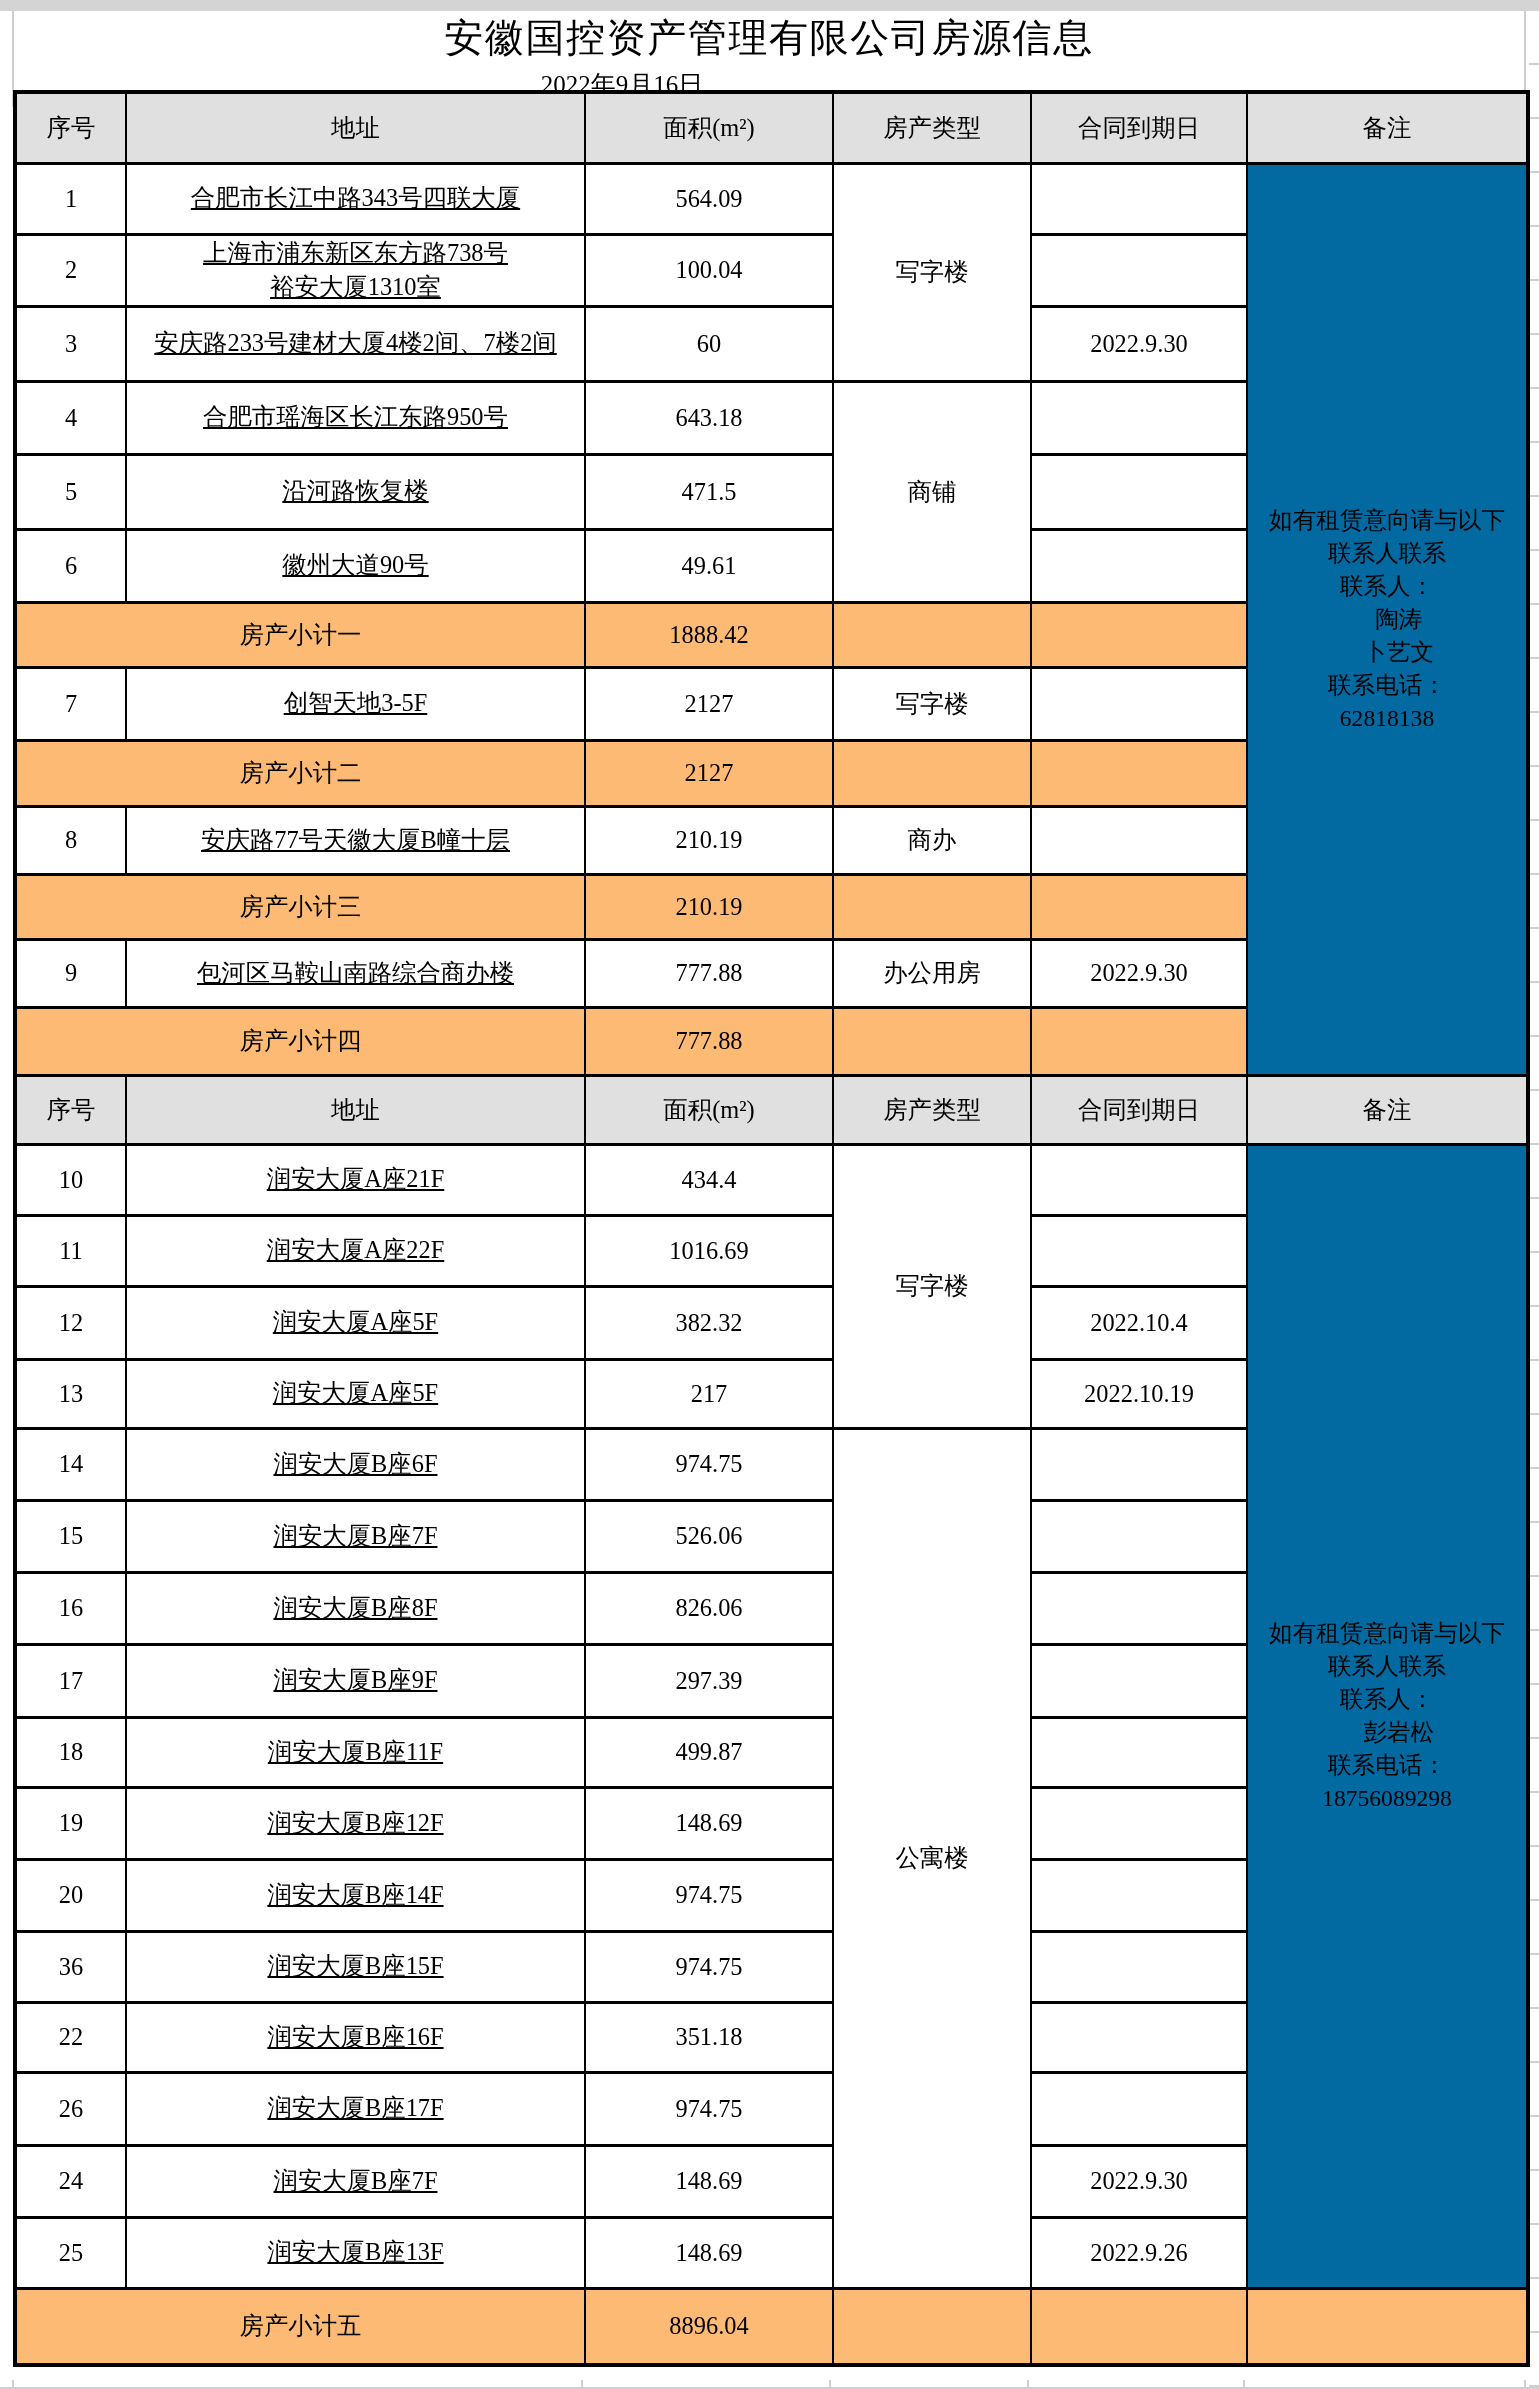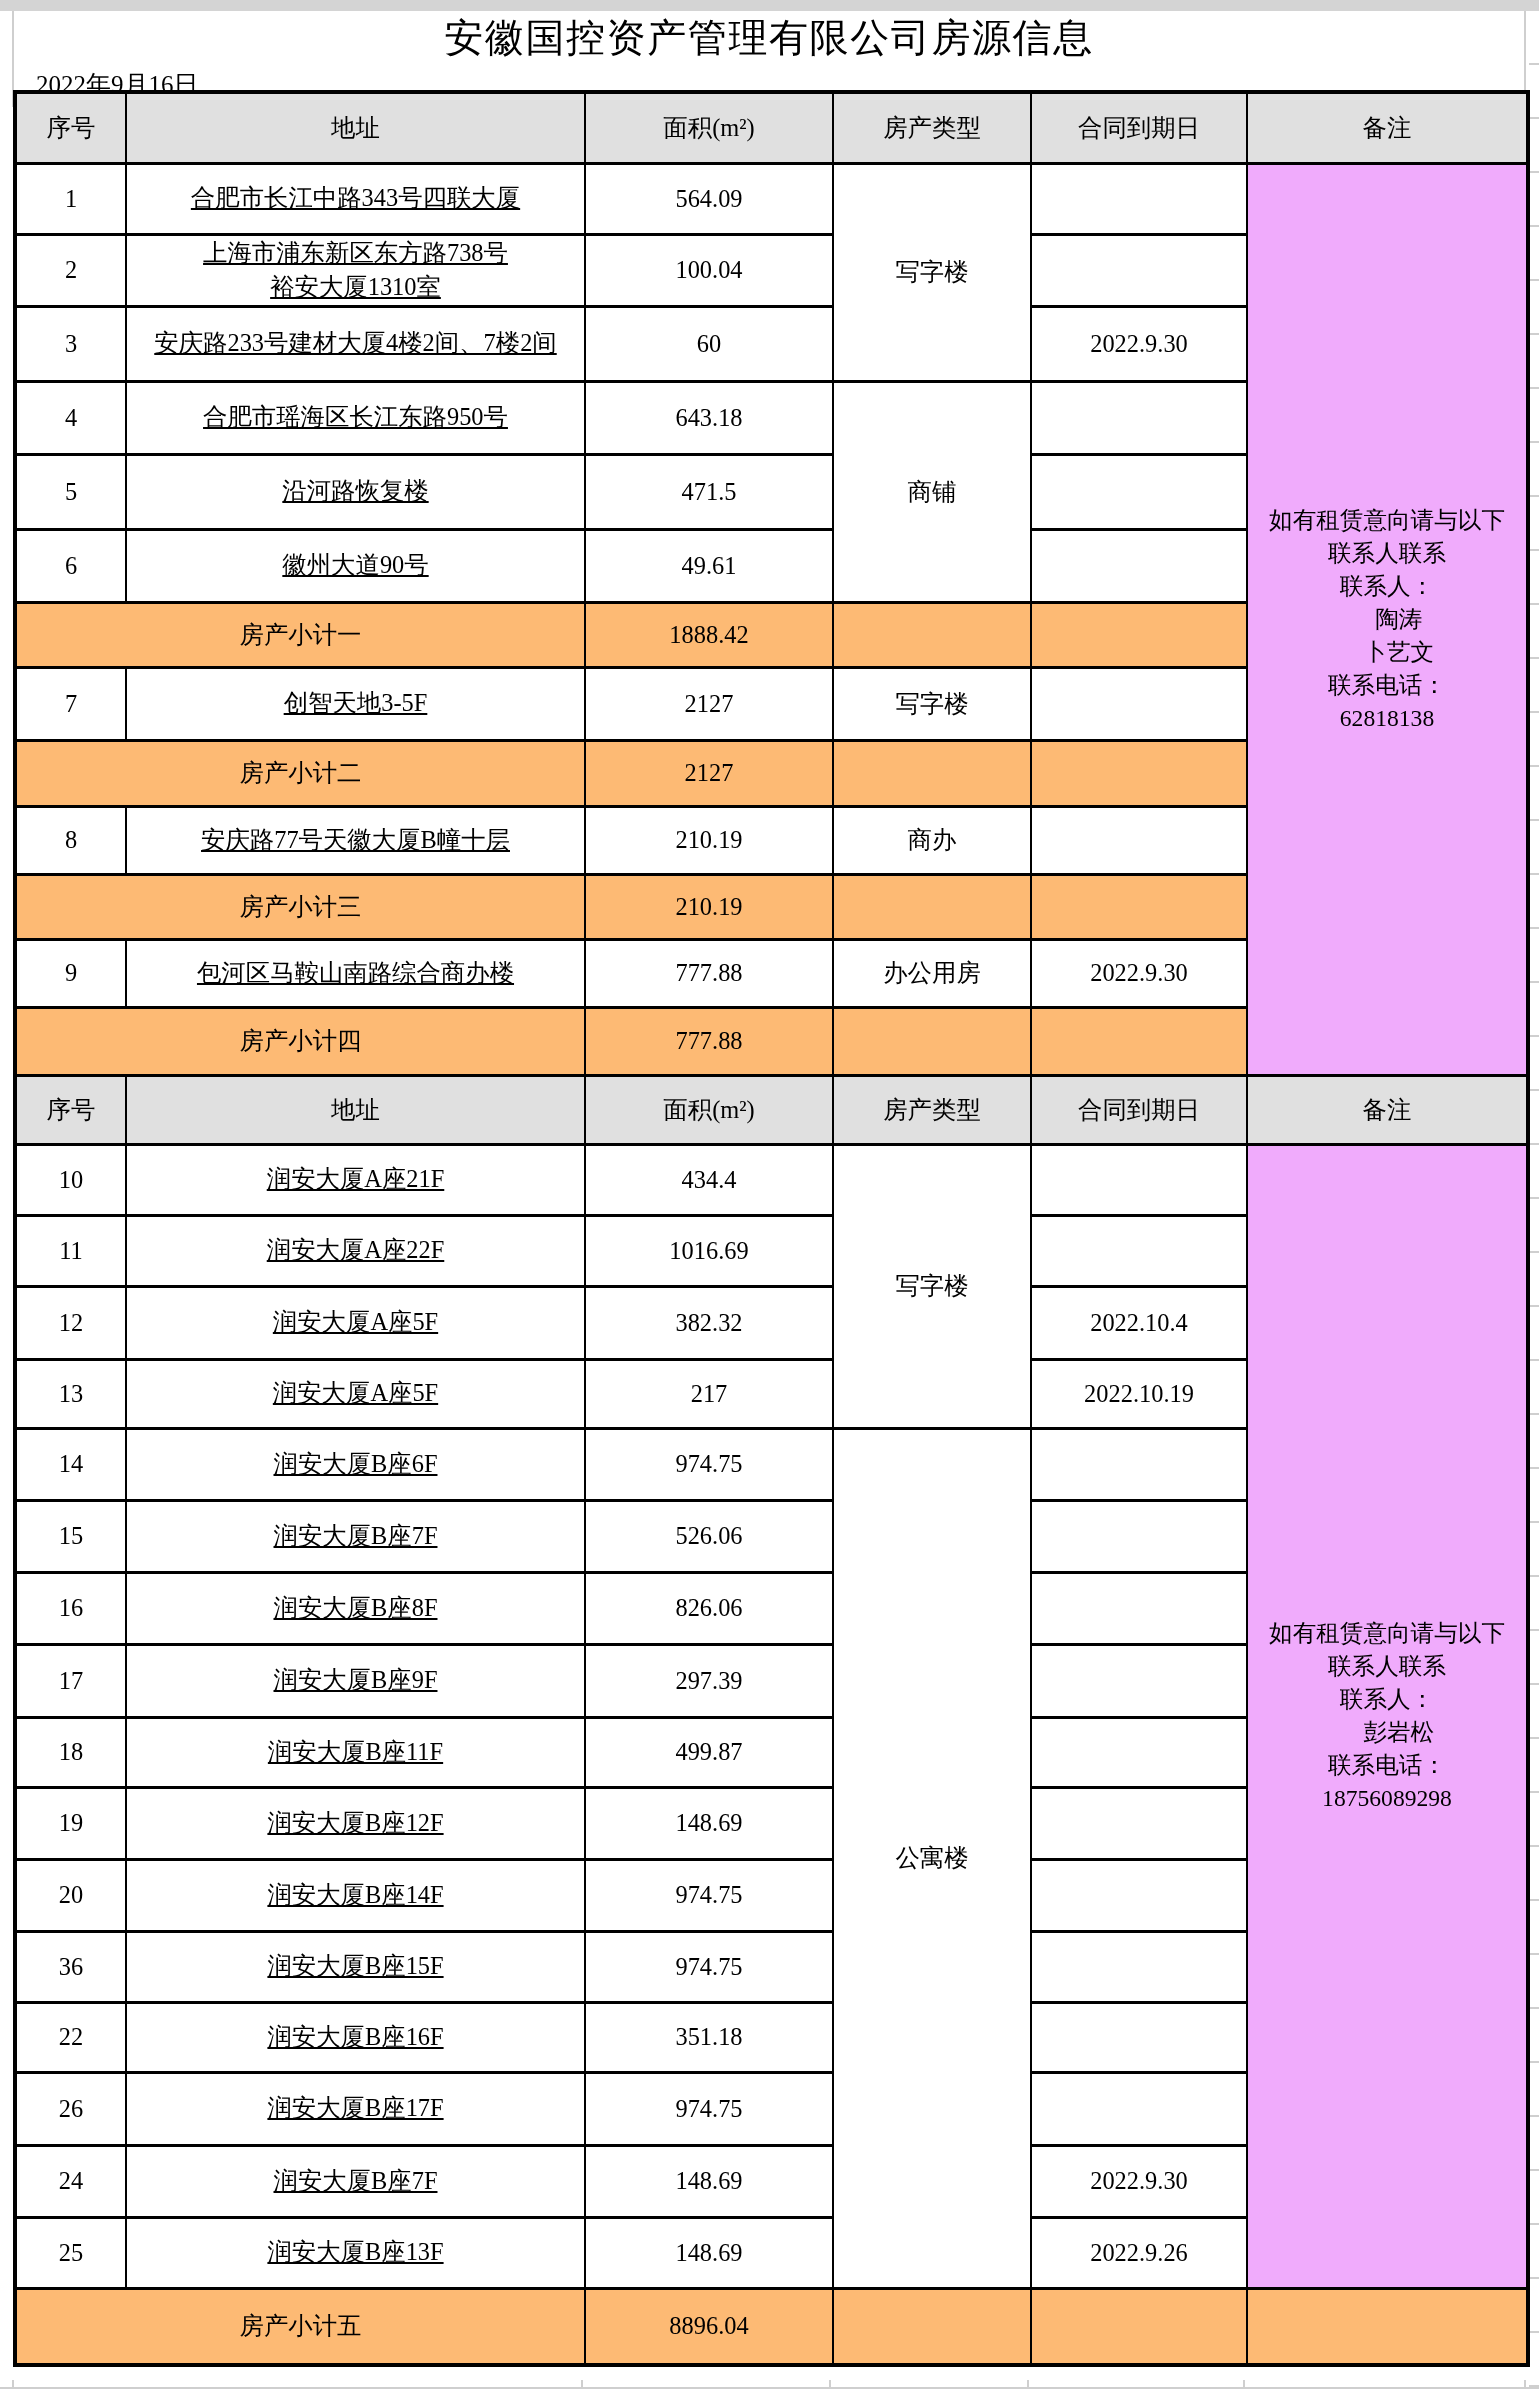--- a/index.html
+++ b/index.html
@@ -16,37 +16,37 @@
     position:absolute; left:1529px; top:10.6px; width:10.6px; height:2377px;
     background:repeating-linear-gradient(to bottom, transparent 0 52px, #cfcfcf 52px 54px);
   }
   .title {
     position:absolute; left:13px; top:11.4px; width:1512px; height:54px;
     line-height:54px; text-align:center; font-size:39px; letter-spacing:1.6px;
     white-space:nowrap;
   }
   .date {
     position:absolute; left:0; top:70px; width:1244px;
-    text-align:left; font-size:25px; line-height:29px; white-space:nowrap;margin-left:36px;
+    text-align:center; font-size:25px; line-height:29px; white-space:nowrap;
   }
   table.main {
     position:absolute; left:13px; top:90px; width:1512px;
     border-collapse:collapse; table-layout:fixed;
     border:4.1px solid #000;
   }
   td {
     border:2.4px solid #000; border-top-width:3.3px; border-bottom-width:3.3px;
     text-align:center; vertical-align:middle;
     font-size:24.4px; padding:0 3.3px; overflow:hidden;
   }
   .hd td { background:#e0e0e0; }
   tr.sub td { background:#fdba74; }
   .pre { white-space:pre-line; }
   td.addr { line-height:1.4;text-decoration:underline; }
-  td.remark { font-size:23.6px; line-height:33px; background:#f0abfc;margin-top:16px; }
+  td.remark { font-size:23.6px; line-height:33px; background:#0369a1;margin-top:16px; }
 </style>
 </head>
 <body>
 
 <div class="topstrip"></div>
 <div class="faint-v" style="left:12.2px; top:10.6px; height:96px;"></div>
 <div class="faint-v" style="left:1524px; top:10.6px; height:96px;"></div>
 <div class="sliver-right"></div>
 
 <div class="title">安徽国控资产管理有限公司房源信息</div>

